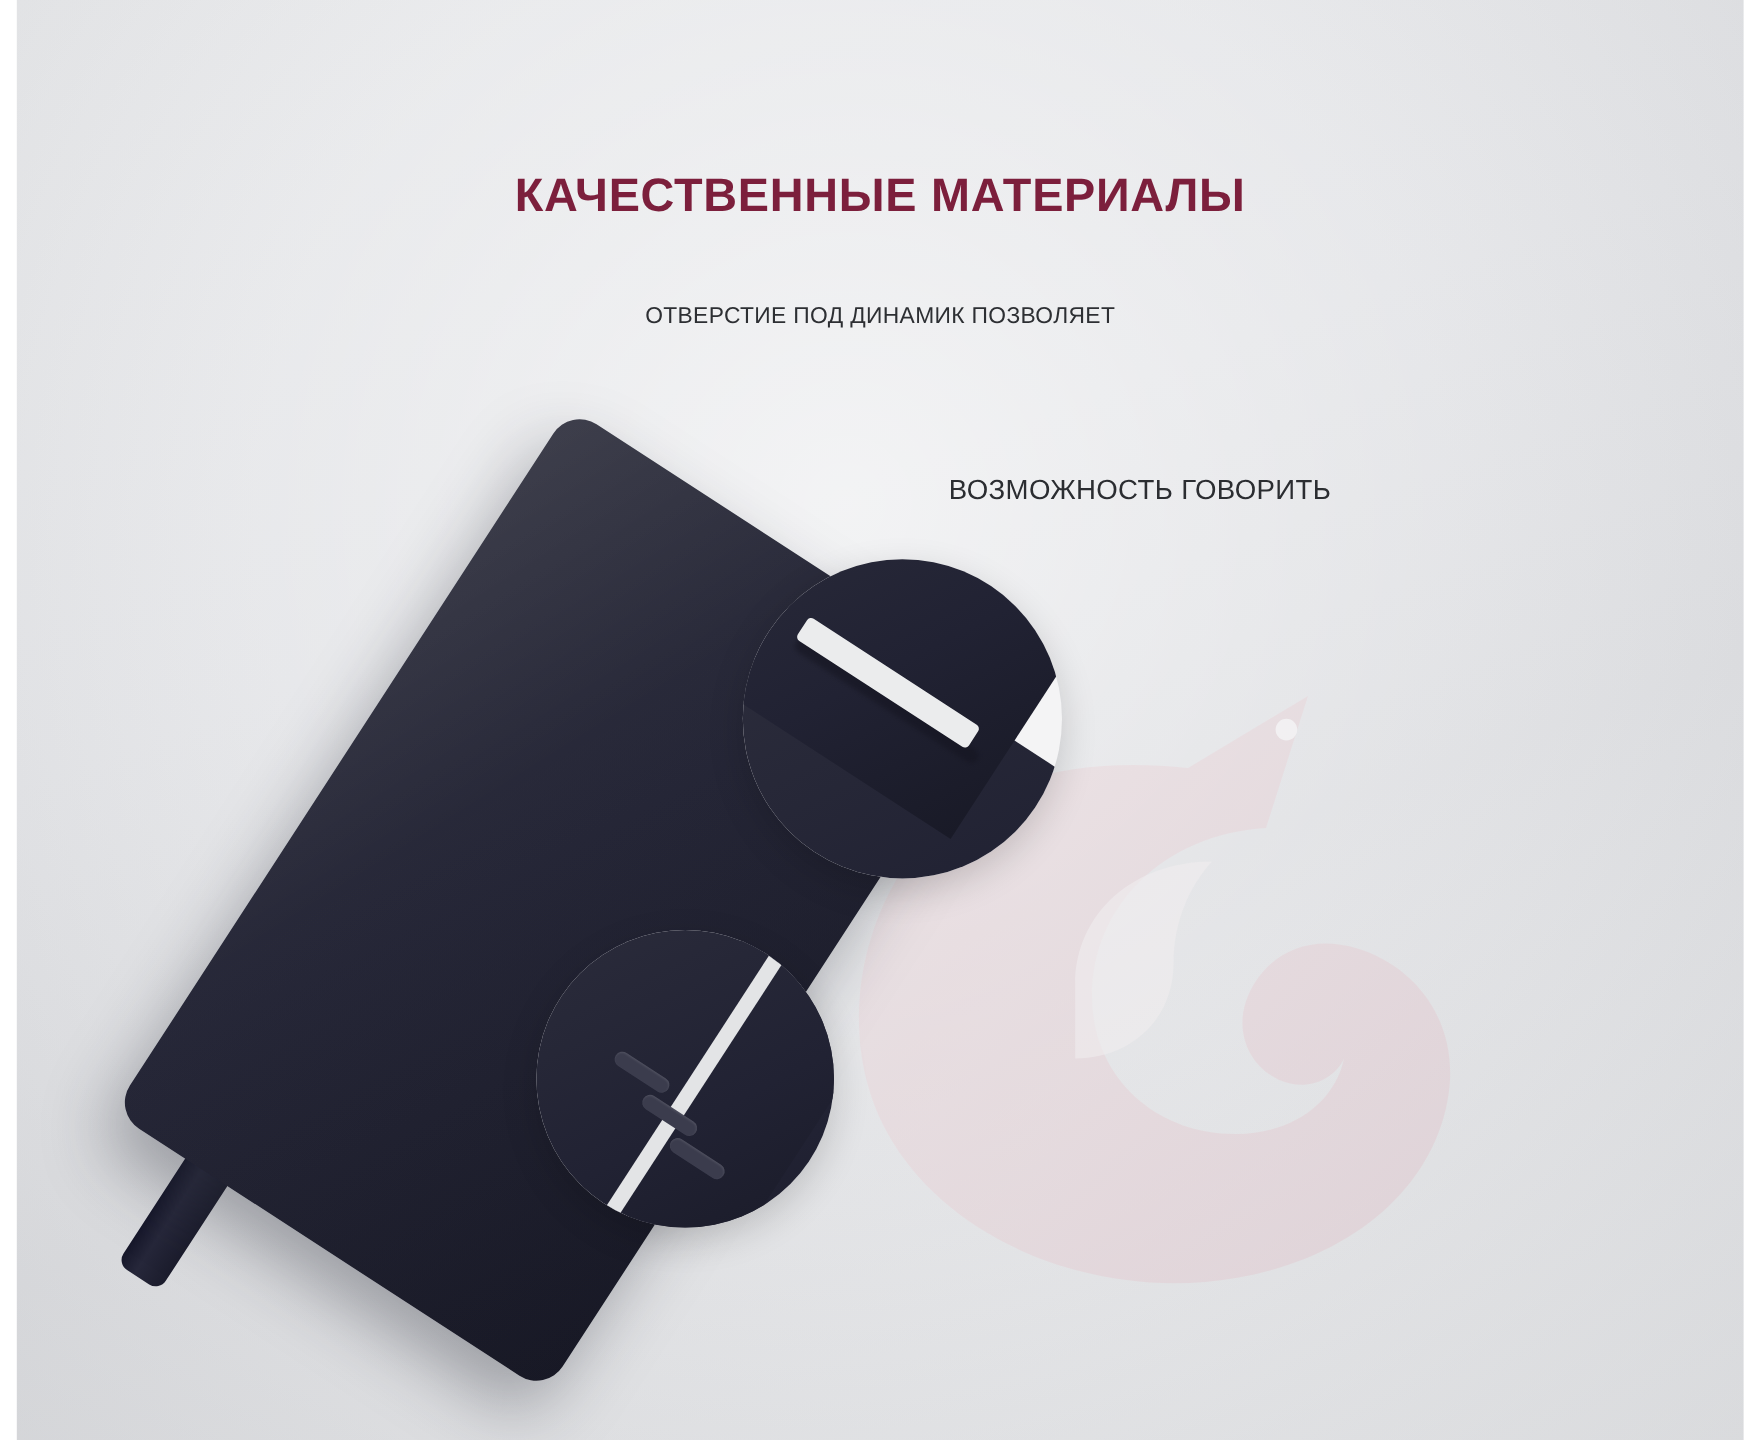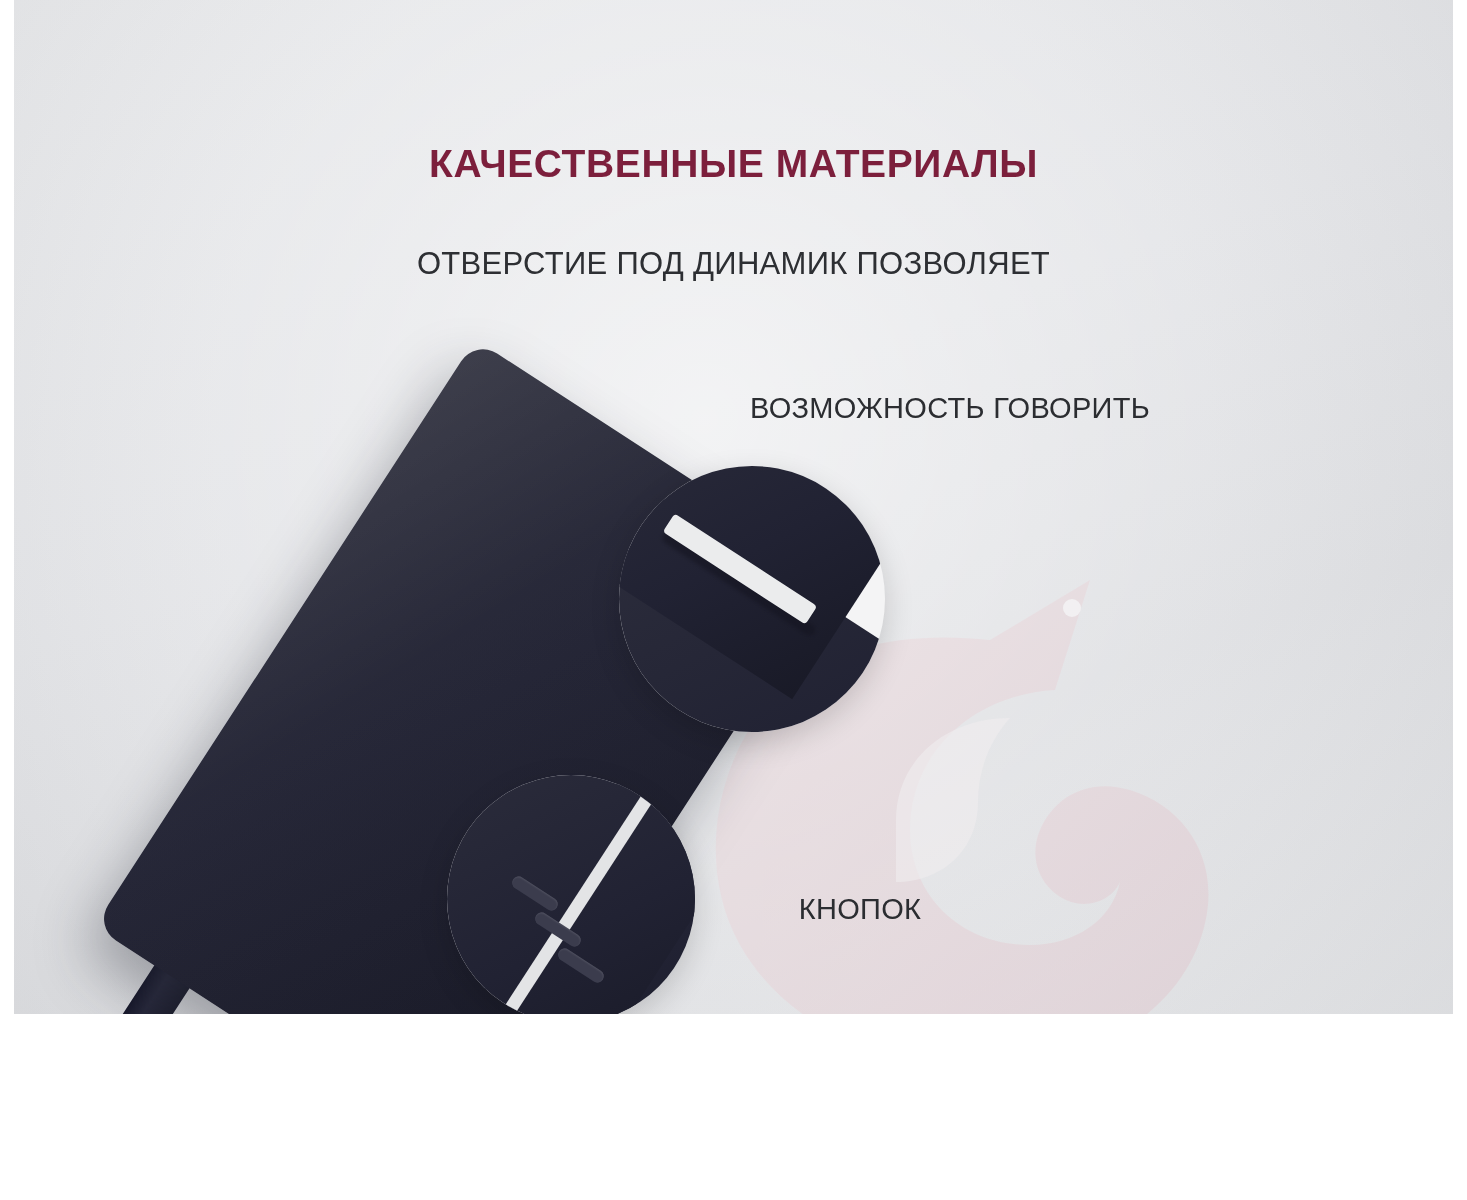--- a/index.html
+++ b/index.html
@@ -7,21 +7,21 @@
     padding: 0;
     background: #ffffff;
   }
   body {
     font-family: "Liberation Sans", sans-serif;
   }
 
   .page {
     position: relative;
     width: 1467px;
-    height: 1014px;
+    height: 1200px;
     margin: 0 auto;
     background: #ffffff;
     overflow: hidden;
   }
 
   
   .card {
     position: absolute;
     left: 0px;
     top: 0px;
@@ -63,32 +63,32 @@
     color: #7c1f3c;
     text-transform: uppercase;
   }
 
   .subline {
     position: absolute;
     left: 0;
     top: 246px;
     width: 1467px;
     text-align: center;
-    font-size: 31px;
+    font-size: 19px;
     line-height: 35px;
     color: #2d2f33;
     letter-spacing: 0.3px;
     text-transform: uppercase;
   }
   .subline span { display: block; }
 
   .callout {
     position: absolute;
     text-align: center;
-    font-size: 29px;
+    font-size: 23px;
     line-height: 33px;
     color: #2b2d31;
     letter-spacing: 0.3px;
     text-transform: uppercase;
   }
   .callout span { display: block; }
 
   .callout-speaker {
     left: 700px;
     top: 392px;
@@ -296,19 +296,18 @@
 
     <div class="subline">
       <span>ОТВЕРСТИЕ ПОД ДИНАМИК ПОЗВОЛЯЕТ</span>
     </div>
 
     <div class="callout callout-speaker">
       <span>ВОЗМОЖНОСТЬ ГОВОРИТЬ</span>
     </div>
 
     <div class="callout callout-buttons">
-      <span>КНОПОК</span>
     </div>
 
     <div class="edge-left"></div>
     <div class="edge-right"></div>
   </div>
 </div>
 
 </body></html>

